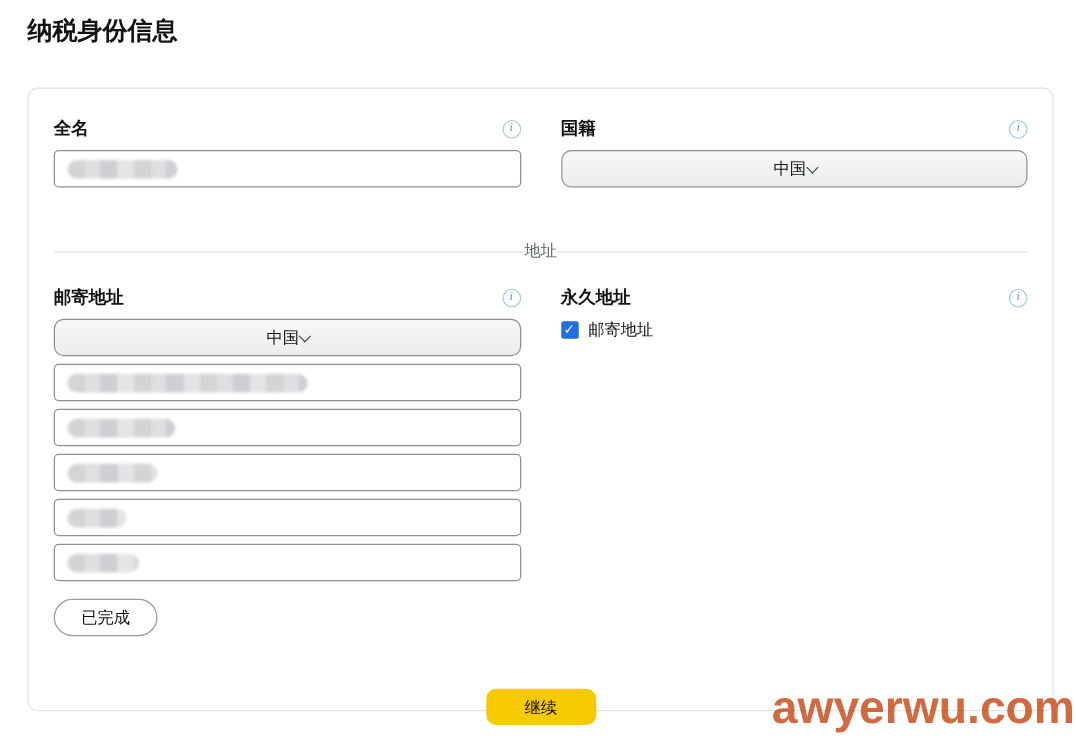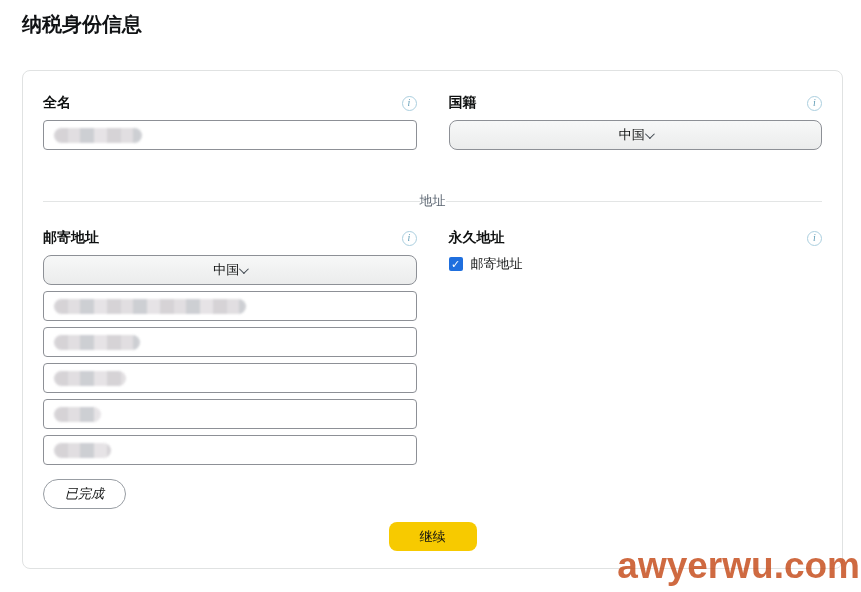--- a/index.html
+++ b/index.html
@@ -44,23 +44,23 @@
   .divider { display:flex; align-items:center; gap:0; margin:36px 0 20px 0;
              color:#5a6470; font-size:13px; }
   .divider .line { flex:1; height:1px; background:#e3e5e5; }
 
   .checkbox-row { display:flex; align-items:center; gap:8px; margin-top:5px; font-size:13px; color:#0f1111; }
   .checkbox { width:14px; height:14px; background:#1f6fde; border-radius:2px; color:#fff;
               display:flex; align-items:center; justify-content:center; font-size:11px; line-height:1; cursor:pointer; }
 
   .done-btn { margin-top:8px; height:30px; padding:0 21px; background:#fff; border:1px solid #989da3;
               border-radius:16px; font-size:13px; color:#0f1111; cursor:pointer;
-              font-family:"Liberation Sans","DejaVu Sans",sans-serif;font-style:italic; }
+              font-family:"Liberation Sans","DejaVu Sans",sans-serif; }
 
-  .footer { display:flex; justify-content:center; margin-top:13px; }
+  .footer { display:flex; justify-content:center; margin-top:42px; }
   .continue-btn { height:29px; padding:0 31px; background:#f7ca00; border:none; border-radius:8px;
                   font-size:13px; color:#0f1111; cursor:pointer;
                   font-family:"Liberation Sans","DejaVu Sans",sans-serif; }
 
   .watermark { position:absolute; right:1px; bottom:5px; font-size:37px; font-weight:700;
                letter-spacing:0px; color:#c2410c; opacity:.78; z-index:5; }
 </style>
 </head>
 <body>
 

